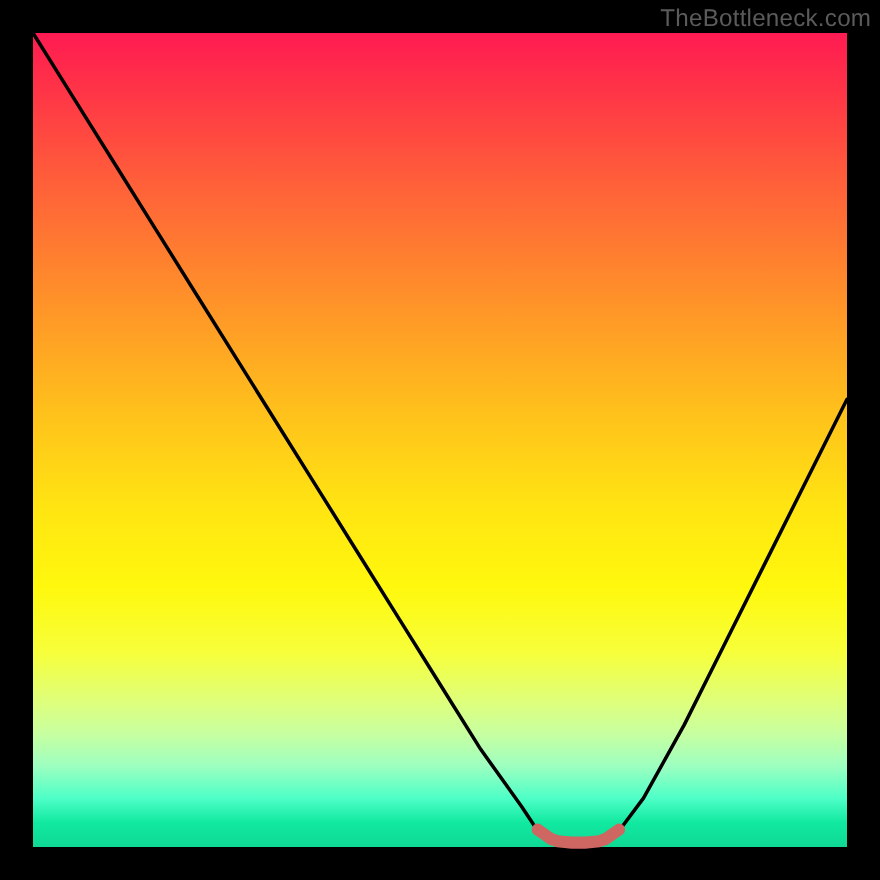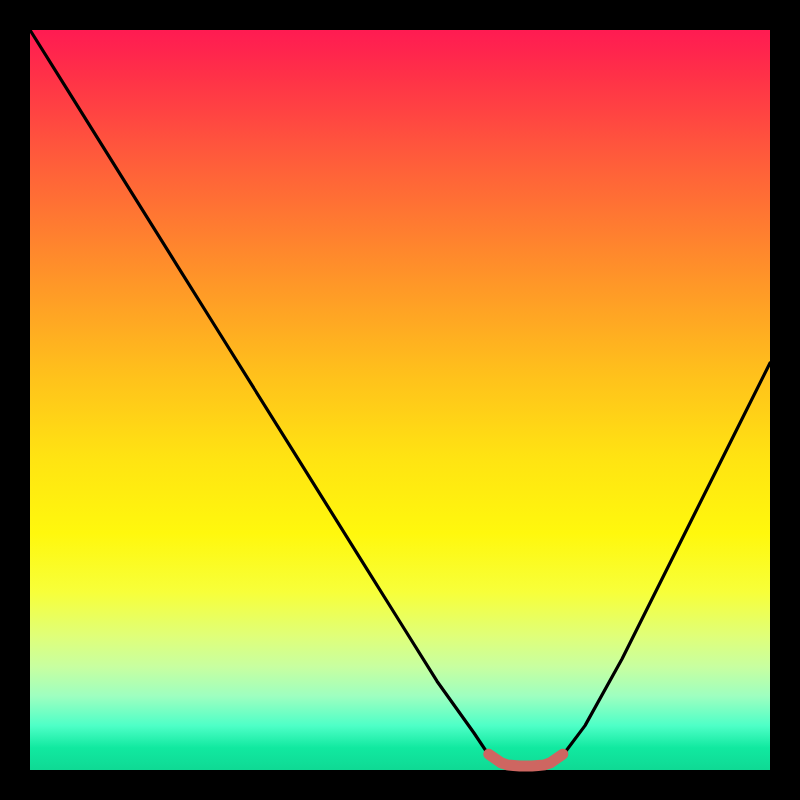--- a/index.html
+++ b/index.html
@@ -76,13 +76,14 @@
 </head>
 <body>
 
 <div class="frame">
   <div class="plot-area">
     <svg class="curve" viewBox="0 0 740 740">
       <path id="main-curve" class="line" d="M0.0 0.0 L37.0 59.2 L74.0 118.4 L111.0 177.6 L148.0 236.8 L185.0 296.0 L222.0 355.2 L259.0 414.4 L296.0 473.6 L333.0 532.8 L370.0 592.0 L407.0 651.2 L444.0 703.0 L458.8 725.2 L473.6 735.6 L488.4 737.0 L503.2 737.0 L518.0 735.6 L532.8 725.2 L555.0 695.6 L592.0 629.0 L629.0 555.0 L666.0 481.0 L703.0 407.0 L740.0 333.0"></path>
       <path id="min-marker" class="marker" d="M458.8 724.2 L465.0 728.5 L471.1 732.8 L477.3 734.9 L483.5 735.5 L489.6 736.0 L495.8 736.0 L502.0 736.0 L508.1 735.5 L514.3 734.9 L520.5 732.8 L526.6 728.5 L532.8 724.2"></path>
     </svg>
   </div>
+  <div class="watermark">TheBottleneck.com</div>
 </div>
 
 </body></html>

